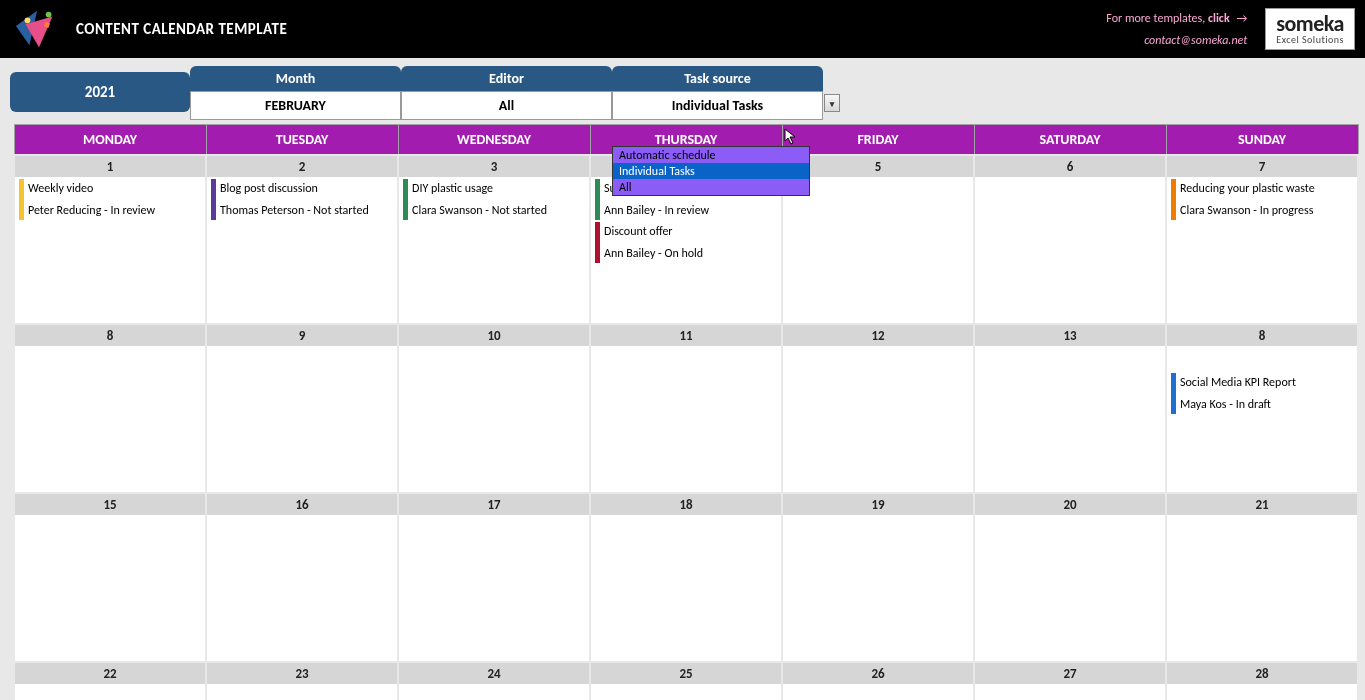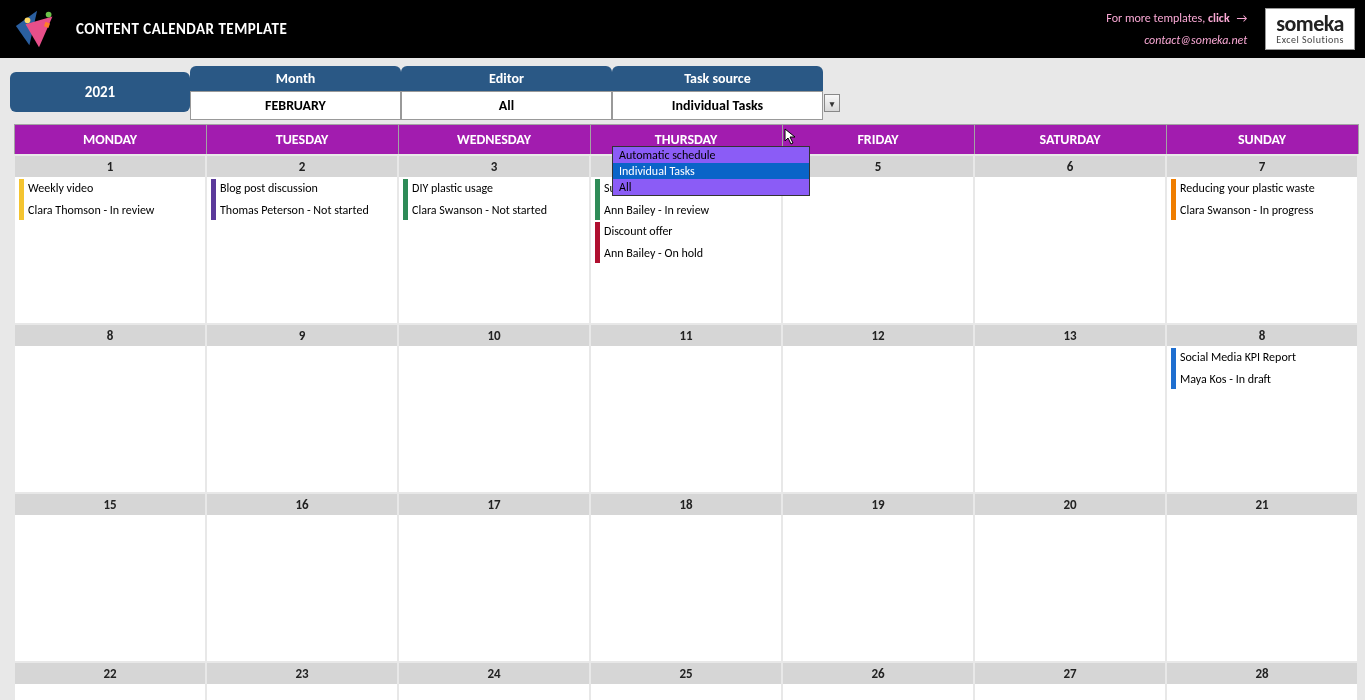--- a/index.html
+++ b/index.html
@@ -160,21 +160,21 @@
     padding: 2px 4px;
     margin-bottom: 2px;
     line-height: 1.3;
   }
   .task .t2 { display:block; margin-top: 6px; }
   .c-yellow { border-left-color: #f4c430; }
   .c-purple { border-left-color: #5b3a9b; }
   .c-green  { border-left-color: #2e8b57; }
   .c-red    { border-left-color: #b01030; }
   .c-orange { border-left-color: #ef7d00; }
-  .c-blue   { border-left-color: #1f6fd0; }
+  .c-blue   { border-left-color: #1f6fd0; margin-top: 25px; }
 </style>
 </head>
 <body>
 
 <div class="topbar">
   <div class="logo-badge">
     <svg viewBox="0 0 60 50">
       <polygon points="20,42 6,22 28,6" fill="#2a5fa0"></polygon>
       <polygon points="30,44 16,20 44,12" fill="#e84f8a"></polygon>
       <circle cx="18" cy="16" r="3" fill="#ffd966"></circle>
@@ -241,21 +241,21 @@
         <th>SATURDAY</th>
         <th>SUNDAY</th>
       </tr>
     </thead>
     <tbody id="cal-body">
         <tr>
           <td class="lead"></td>
           <td class="daycell">
             <div class="daynum">1</div>
             <div class="daybody">
-              <div class="task c-yellow"><span>Weekly video</span><span class="t2">Clara Thomson - In review</span></div>
+              <div class="task c-yellow"><span>Weekly video</span><span class="t2">Peter Reducing - In review</span></div>
             </div>
           </td>
           <td class="daycell">
             <div class="daynum">2</div>
             <div class="daybody">
               <div class="task c-purple"><span>Blog post discussion</span><span class="t2">Thomas Peterson - Not started</span></div>
             </div>
           </td>
           <td class="daycell">
             <div class="daynum">3</div>

